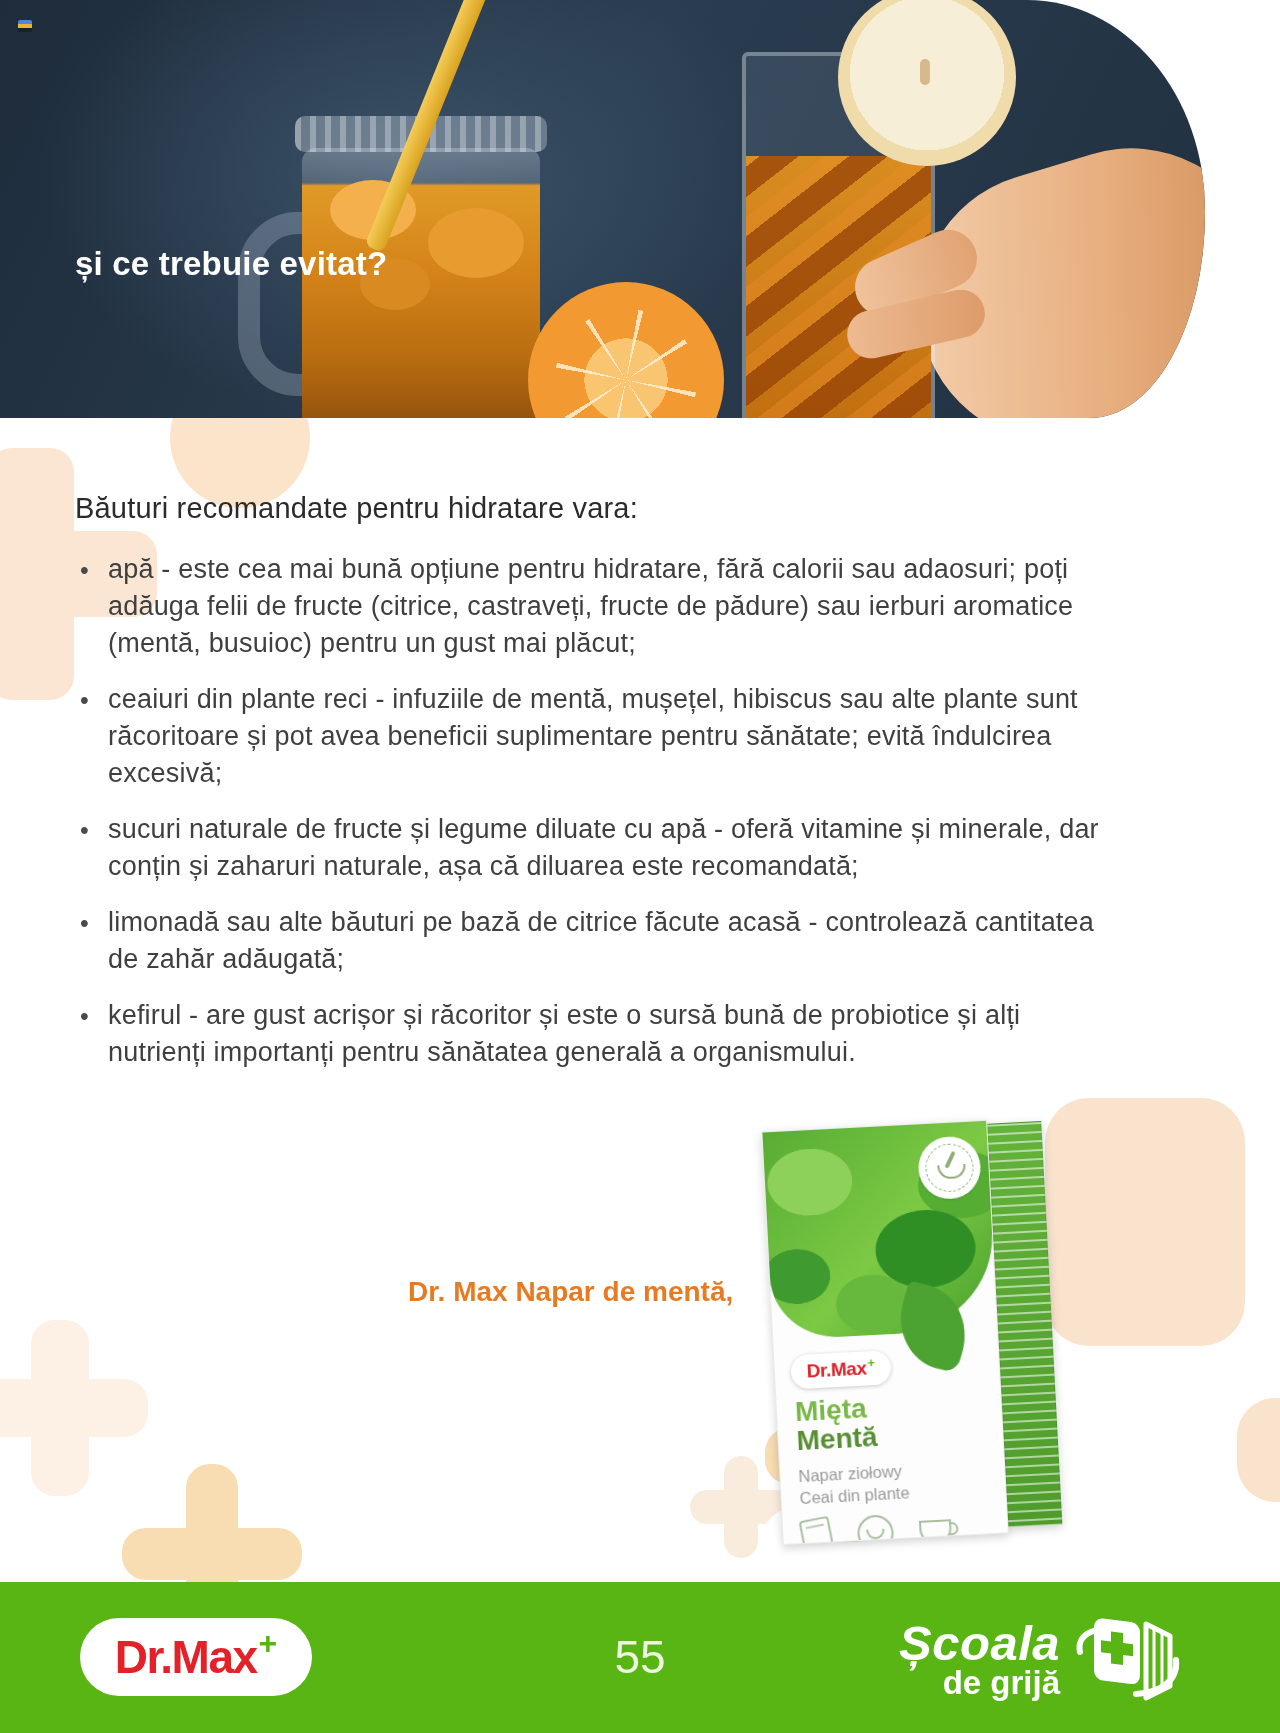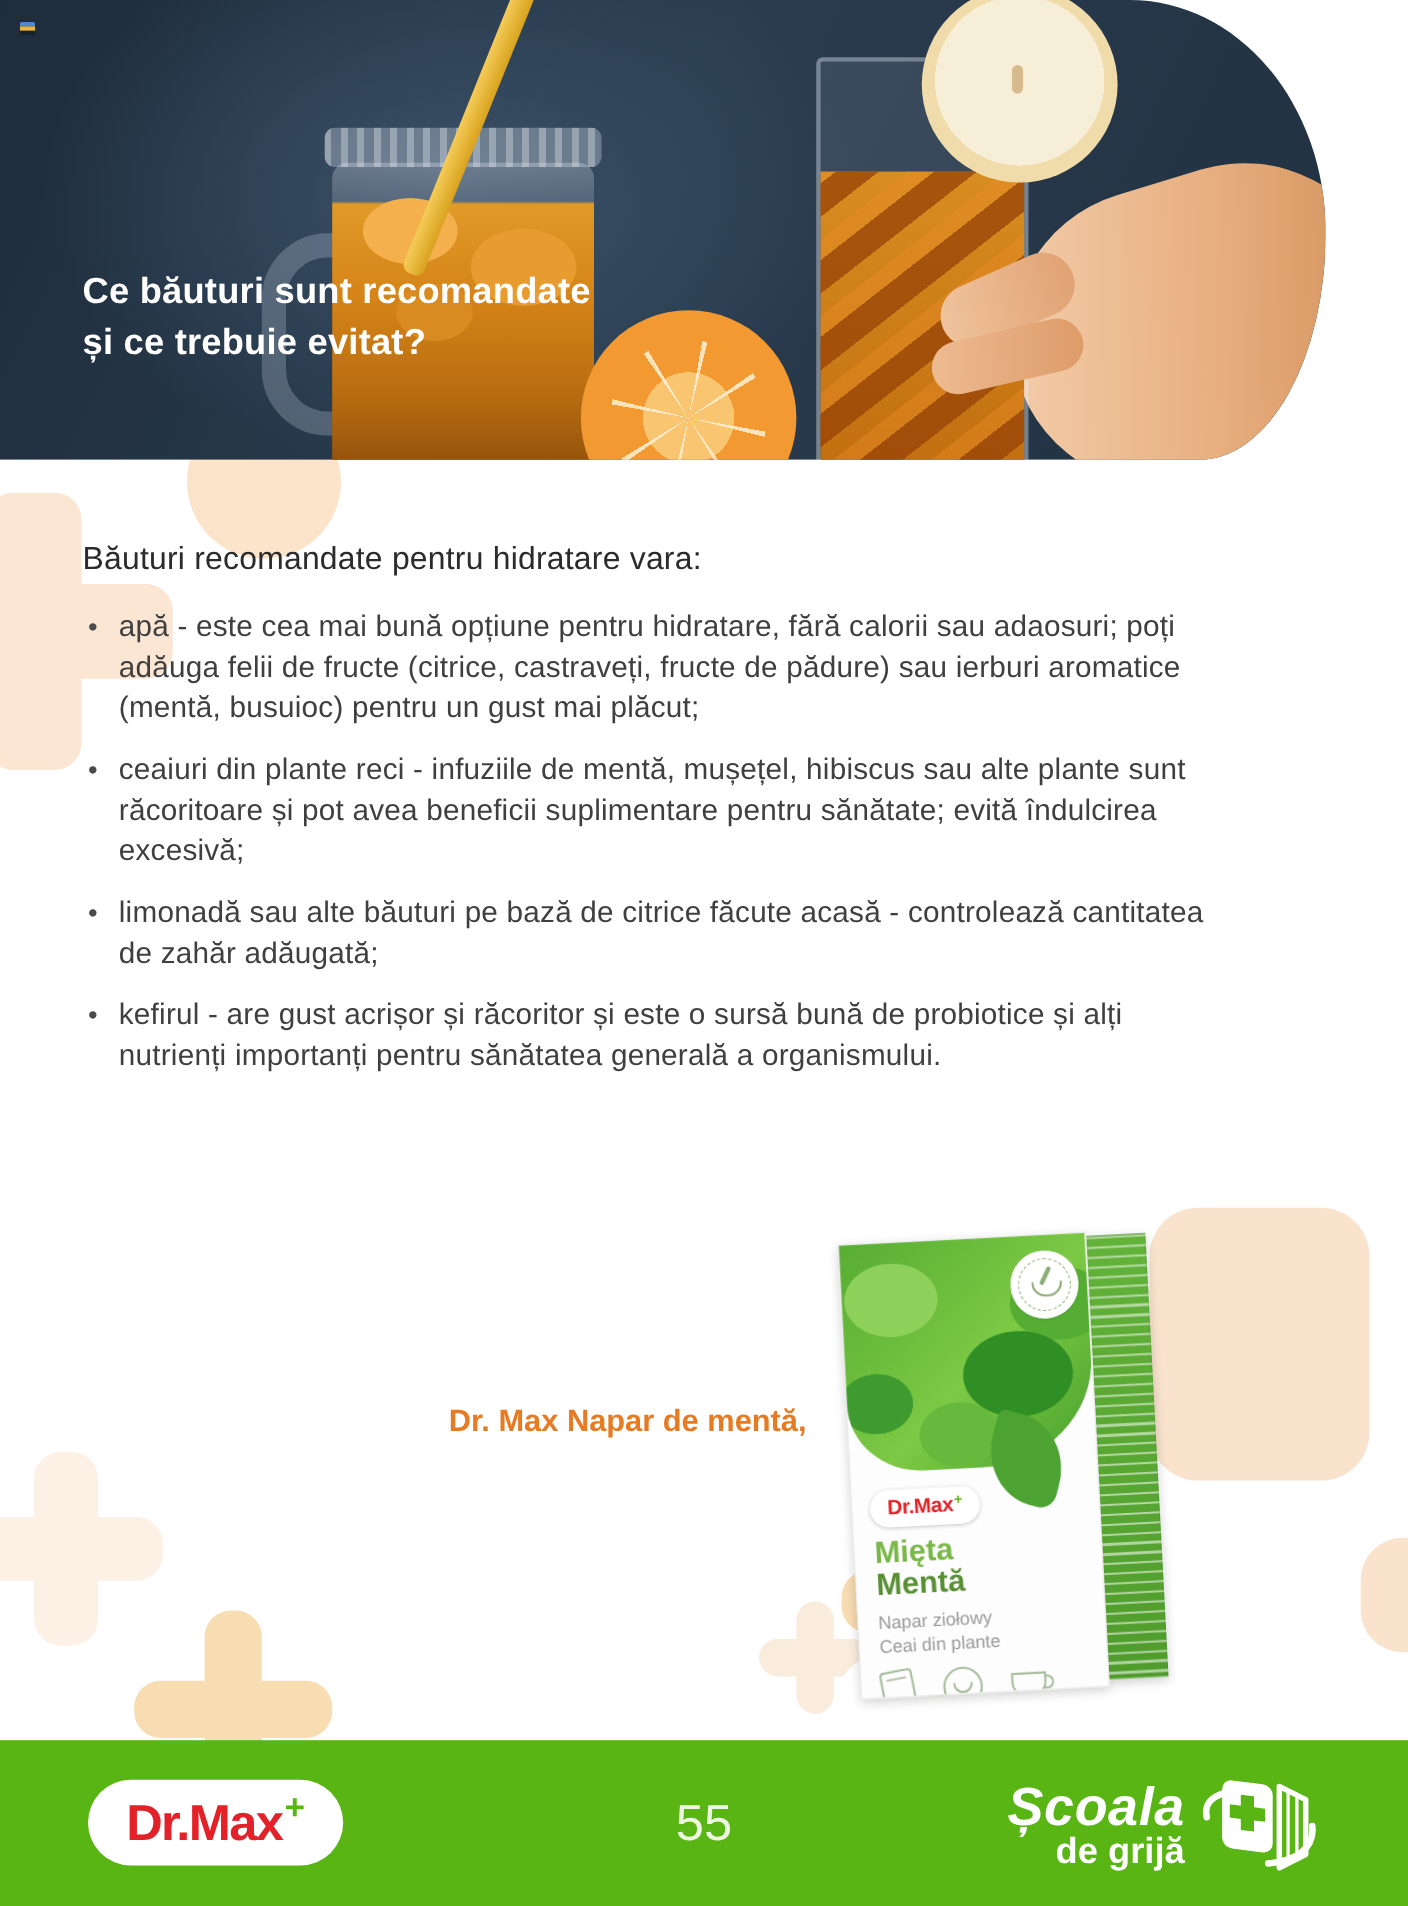--- a/index.html
+++ b/index.html
@@ -130,21 +130,21 @@
     padding:10px 6px;}
   .box-spine .inner{width:100%;height:100%;}
 
   
   .footer{position:absolute;left:0;top:1582px;width:1280px;height:151px;background:#58b513;z-index:3;}
   .fpill{position:absolute;left:80px;top:36px;width:232px;height:78px;border-radius:39px;background:#ffffff;
     display:flex;align-items:center;justify-content:center;}
   .fpill .t{color:#e22128;font-weight:800;font-size:46px;letter-spacing:-1.5px;}
   .fpill .p{color:#58b513;font-weight:800;font-size:32px;position:relative;top:-14px;margin-left:2px;}
   .fpage{position:absolute;left:0;right:0;top:48px;text-align:center;color:#eef6e2;font-size:46px;font-weight:400;}
-  .scoala{position:absolute;right:79px;top:26px;display:flex;align-items:center;}
+  .scoala{position:absolute;right:96px;top:26px;display:flex;align-items:center;}
   .scoala .txt{text-align:right;color:#ffffff;margin-right:6px;}
   .scoala .l1{font-size:49px;line-height:46px;font-weight:600;font-style:italic;letter-spacing:.5px;}
   .scoala .l2{font-size:33px;line-height:34px;font-weight:700;}
 </style>
 </head>
 <body>
 
 <div class="deco" style="left:170px;top:368px;width:140px;height:140px;border-radius:50%;background:#fbe4c9;z-index:0;"></div>
 <div class="plus" style="left:-95px;top:448px;width:252px;height:252px;--pc:#fae6d3;--arm:86px;z-index:0;"></div>
 <div class="deco" style="left:1045px;top:1098px;width:200px;height:248px;border-radius:44px;background:#f9e3cd;z-index:0;"></div>
@@ -173,30 +173,30 @@
 
   <div class="arm"></div>
   <div class="glass">
       <div class="tea"></div>
     </div>
   <div class="thumb"></div>
   <div class="finger"></div>
   <div class="apple-slice"></div>
 
   <div class="hero-title">
-    <div>Ce băuturi sunt recomandate</div>
     <div>și ce trebuie evitat?</div>
   </div>
 </div>
 
 <div class="copy">
   <h2>Băuturi recomandate pentru hidratare vara:</h2>
   <ul>
     <li>apă - este cea mai bună opțiune pentru hidratare, fără calorii sau adaosuri; poți adăuga felii de fructe (citrice, castraveți, fructe de pădure) sau ierburi aromatice (mentă, busuioc) pentru un gust mai plăcut;</li>
     <li>ceaiuri din plante reci - infuziile de mentă, mușețel, hibiscus sau alte plante sunt răcoritoare și pot avea beneficii suplimentare pentru sănătate; evită îndulcirea excesivă;</li>
+    <li>sucuri naturale de fructe și legume diluate cu apă - oferă vitamine și minerale, dar conțin și zaharuri naturale, așa că diluarea este recomandată;</li>
     <li>limonadă sau alte băuturi pe bază de citrice făcute acasă - controlează cantitatea de zahăr adăugată;</li>
     <li>kefirul - are gust acrișor și răcoritor și este o sursă bună de probiotice și alți nutrienți importanți pentru sănătatea generală a organismului.</li>
   </ul>
 </div>
 
 <div class="reco">
   <div>Dr. Max Napar de mentă,</div>
 </div>
 
 <div class="box">

